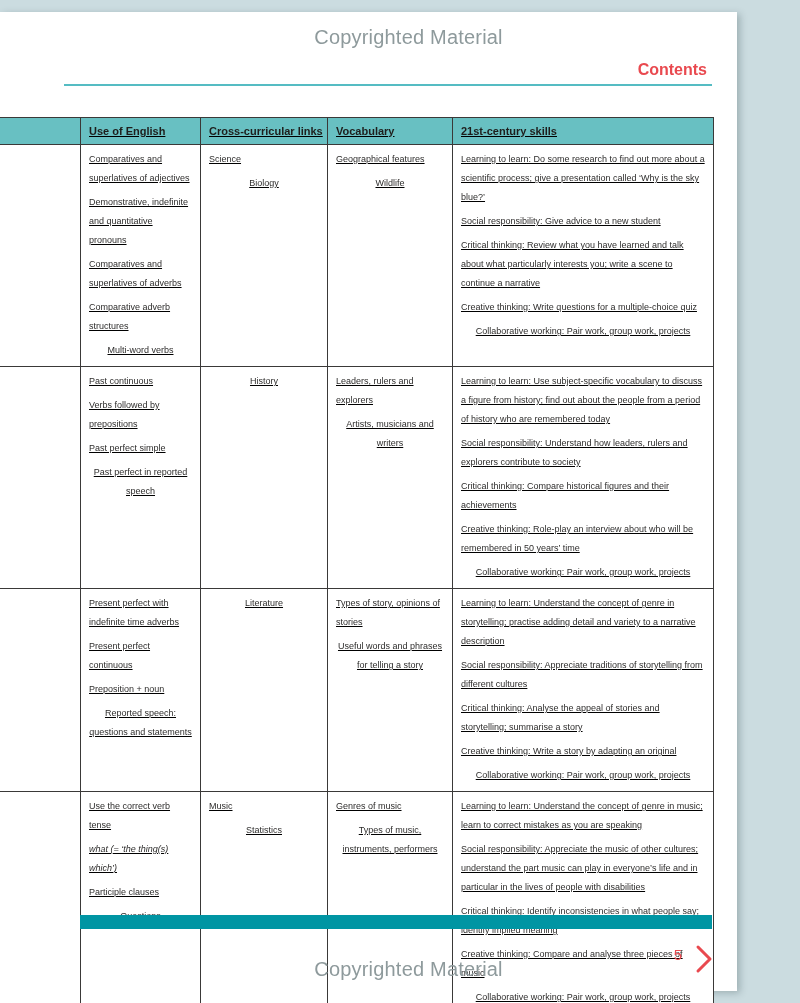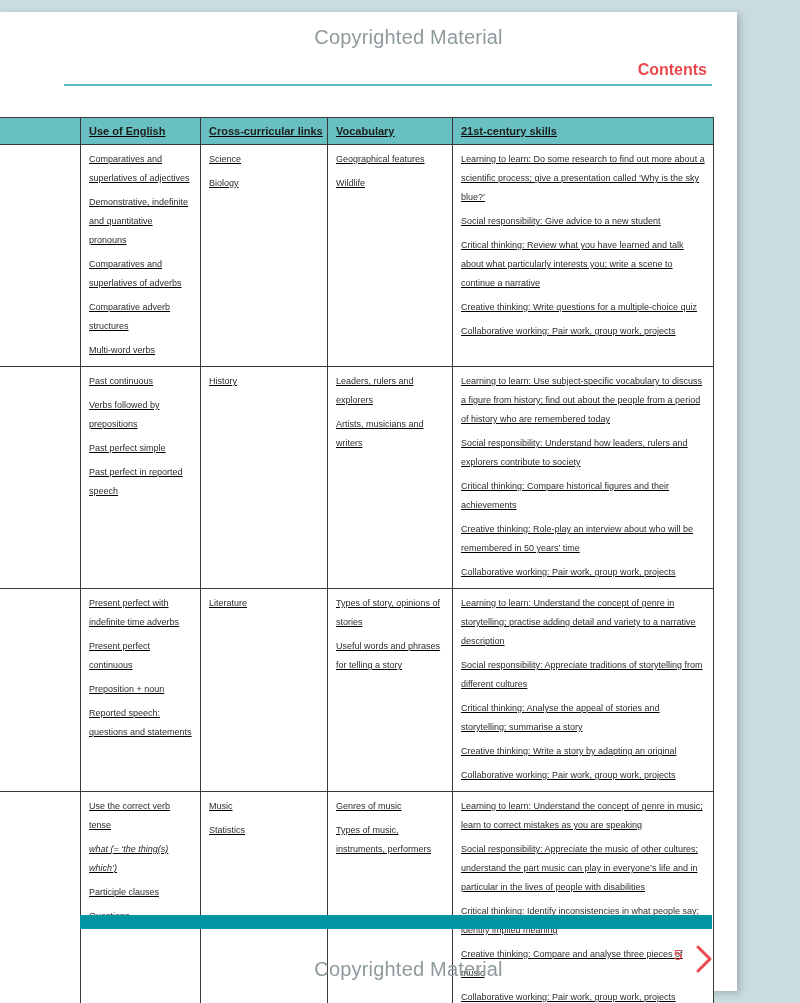--- a/index.html
+++ b/index.html
@@ -78,21 +78,21 @@
     overflow: hidden;
   }
   .contents-table td {
     padding: 5px 8px 6px;
     font-size: 9px;
     line-height: 19px;
     color: var(--c-body-text, #2e2d2c);
     background: #ffffff;
   }
   .contents-table td p { margin: 0 0 5px; }
-  .contents-table td p:last-child { margin-bottom: 0; }
+  .contents-table td p:last-child { margin-bottom: 0; text-align: center; }
   .footer-bar {
     position: absolute;
     left: 80px;
     top: 915px;
     width: 632px;
     height: 14px;
     background: var(--c-accent-teal, #0095a3);
   }
   .page-number {
     position: absolute;

